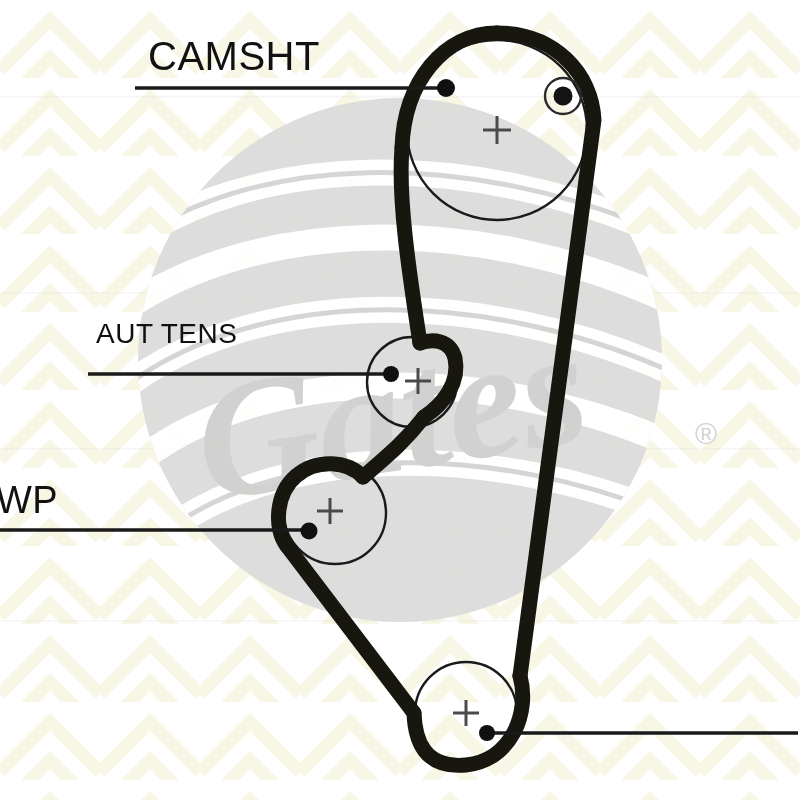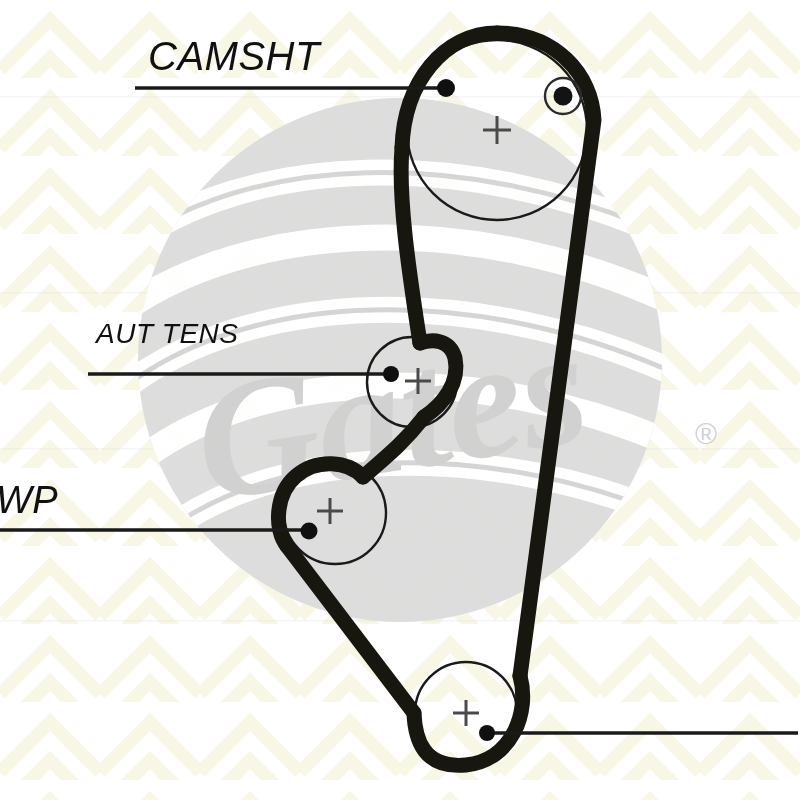--- a/index.html
+++ b/index.html
@@ -21,21 +21,20 @@
   #canvas svg.layer {
     position: absolute;
     left: 0;
     top: 0;
     width: 800px;
     height: 800px;
   }
   .label {
     position: absolute;
     font-family: "Liberation Sans", sans-serif;
-    font-style: italic;
     font-weight: 400;
     color: #111111;
     white-space: nowrap;
     letter-spacing: 0.5px;
     line-height: 1;
     user-select: none;
   }
   .label-camsht  { left: 148px; top: 36px;  font-size: 40px; }
   .label-auttens { left: 96px;  top: 320px; font-size: 28px; }
   .label-wp      { left: -4px;  top: 481px; font-size: 38px; }

